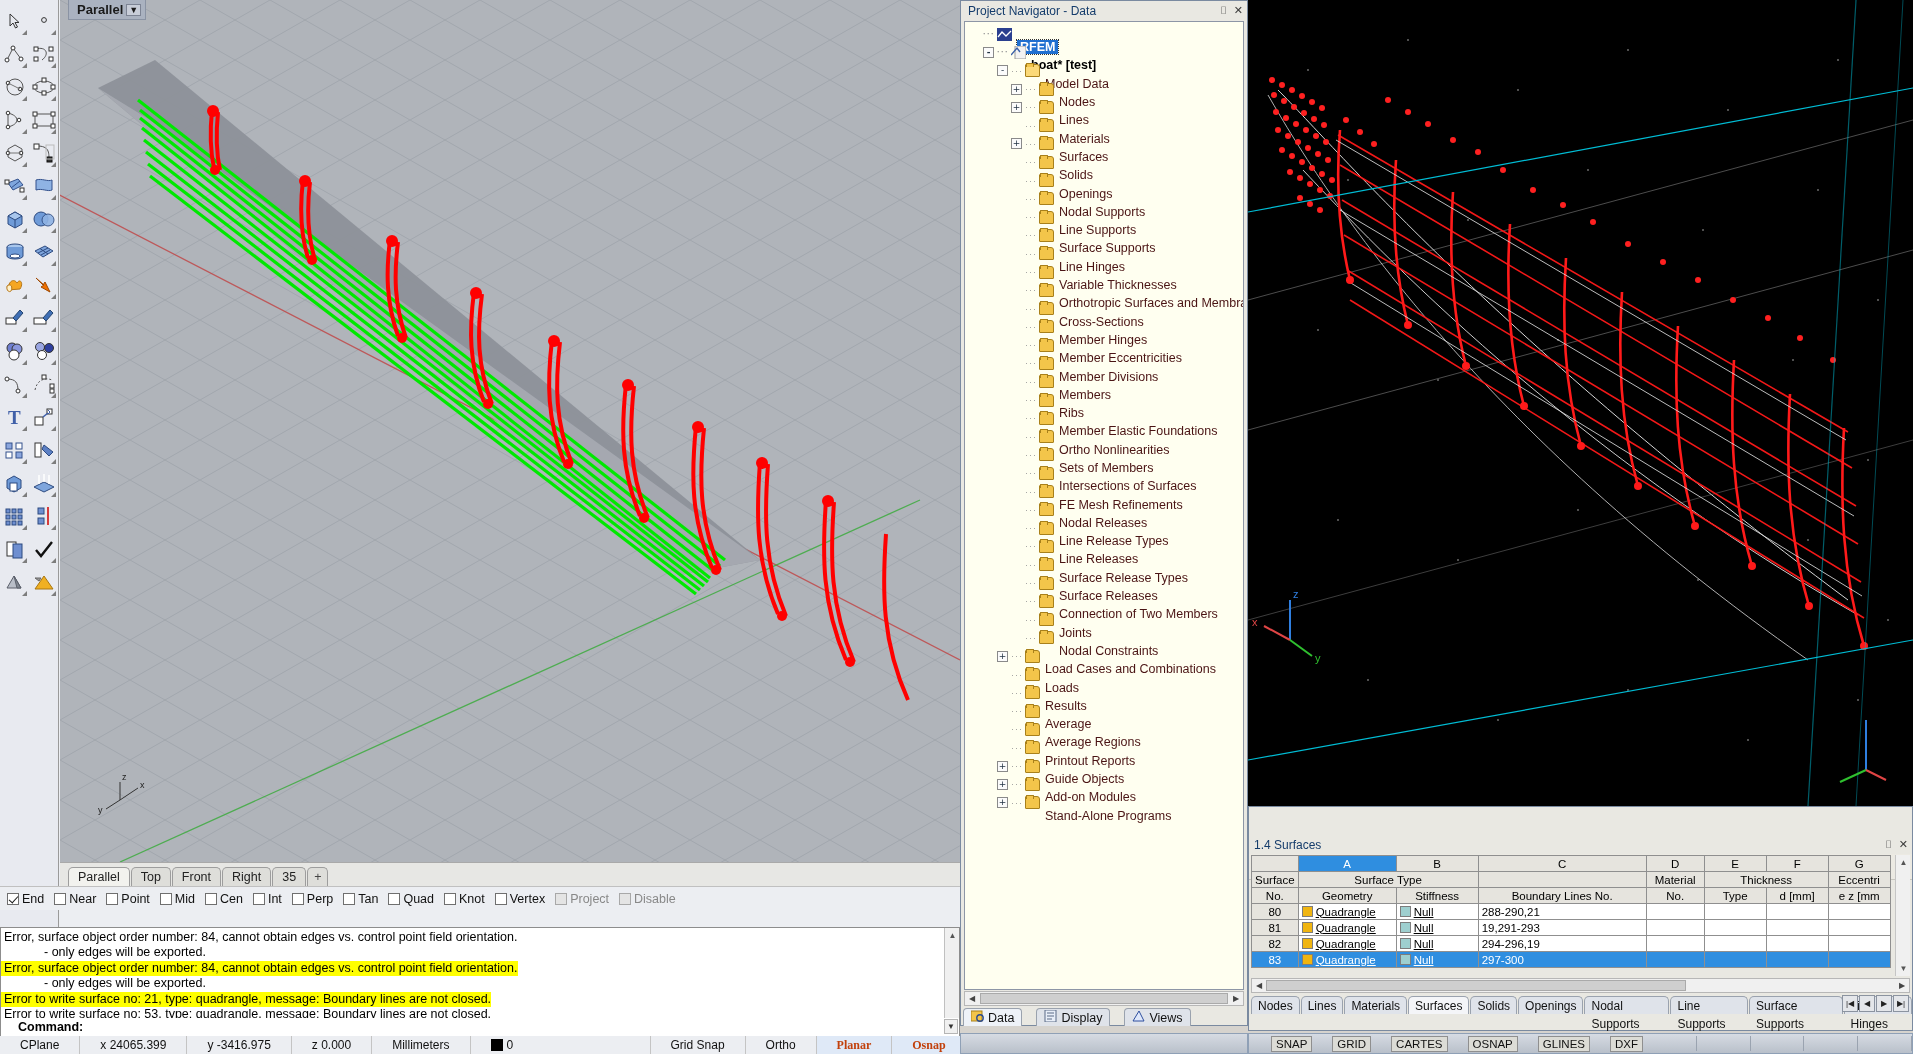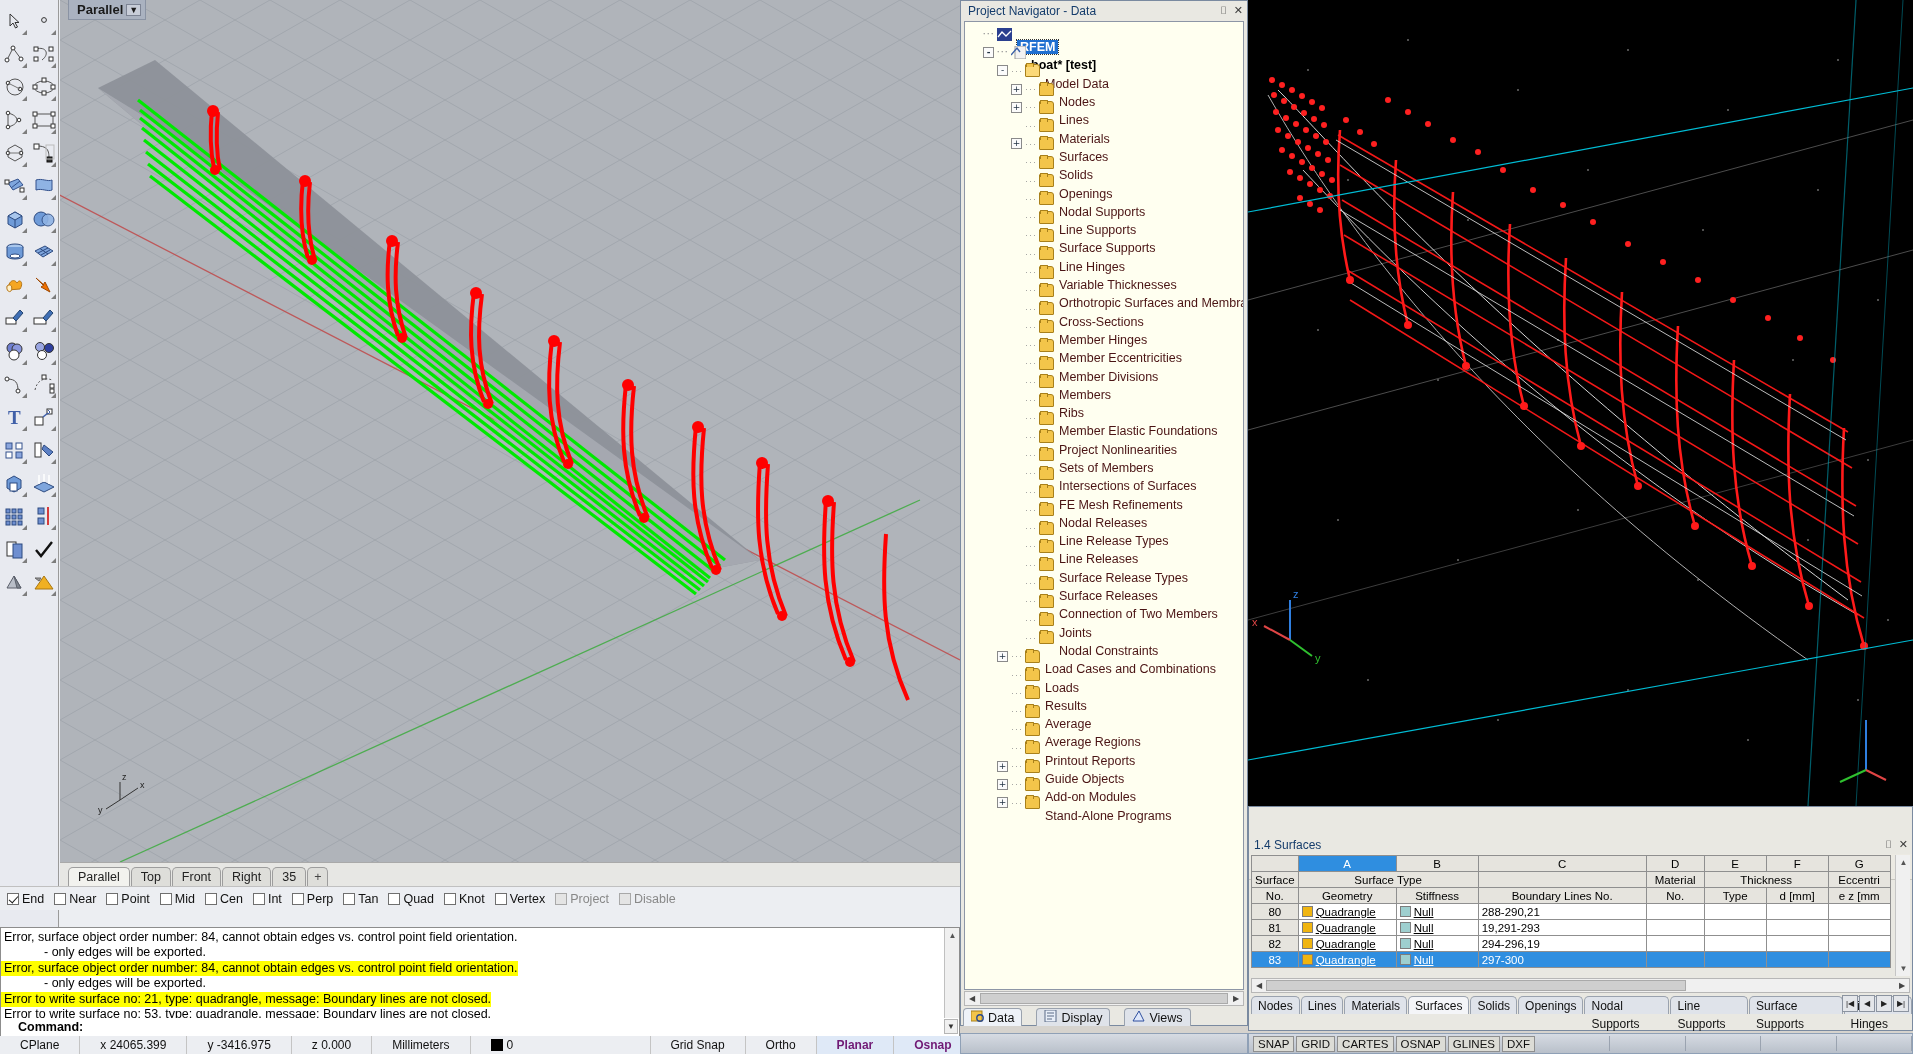--- a/index.html
+++ b/index.html
@@ -104,21 +104,21 @@
   }
   #cmd-prompt .dd { position:absolute; right:1px; top:1px; width:14px; height:15px;
     background:#f0f0f0; border:1px solid #b5b5b5; font-size:8px; text-align:center; line-height:14px; color:#333;}
 
   
   #rhino-status {
     position:absolute; left:0; top:1036px; width:960px; height:18px;
     background:#eceef2; display:flex; align-items:center; font-size:12px; color:#111;
   }
   .st-cell { padding:0 20px; height:18px; line-height:18px; border-right:1px solid #c4c4c4; white-space:nowrap; }
-  .st-cell.acc { color:#701a75; font-weight:bold; background:#dfe9f7; }
+  .st-cell.acc { color:#c2410c; font-weight:bold; background:#dfe9f7;font-family:Liberation Serif, serif; }
   .st-swatch { width:12px; height:12px; background:#000; display:inline-block; vertical-align:-2px; margin-right:4px; }
 
   
   
   #navigator {
     position:absolute; left:960px; top:0; width:288px; height:1026px;
     background:#e9e8e2; border:1px solid #7a8aa0;
   }
   #nav-title {
     height:19px; display:flex; align-items:center; justify-content:space-between;
@@ -225,21 +225,21 @@
   }
   .tbl-tab.active { background:#f4f5f8; }
   #tbl-navbtns { position:absolute; right:3px; top:188px; display:flex; gap:1px; }
   .navbtn { width:16px; height:17px; border:1px solid #8b93a0; background:#e4e6ea;
     font-size:8px; display:flex; align-items:center; justify-content:center; color:#222; }
 
   
   #rfem-status {
     position:absolute; left:1248px; top:1033px; width:665px; height:21px;
     background:linear-gradient(#d6dbe3,#b9c0ca);
-    border:1px solid #8fa0b6; display:flex; align-items:center; gap:2px; padding-left:2px;
+    border:1px solid #8fa0b6; display:flex; align-items:center; gap:20px; padding-left:2px;
   }
   .rs-btn { height:16px; line-height:15px; padding:0 4px; font-size:11.5px;
     border:1px solid #8f8f8f; background:#dcdcd6; color:#111; }
   .rs-fill { flex:1; }
 
   
   #rfem-status-left {
     position:absolute; left:960px; top:1033px; width:288px; height:21px;
     background:linear-gradient(#d6dbe3,#b9c0ca); border:1px solid #8fa0b6;
   }
@@ -884,21 +884,21 @@
         <div class="tnode" style="padding-left: 42px;">
           <span class="exp none"></span>
           <span class="dots">···</span>
           <span class="fic folder"></span>
           <span class="lbl">Member Elastic Foundations</span>
         </div>
         <div class="tnode" style="padding-left: 42px;">
           <span class="exp none"></span>
           <span class="dots">···</span>
           <span class="fic folder"></span>
-          <span class="lbl">Project Nonlinearities</span>
+          <span class="lbl">Ortho Nonlinearities</span>
         </div>
         <div class="tnode" style="padding-left: 42px;">
           <span class="exp none"></span>
           <span class="dots">···</span>
           <span class="fic folder"></span>
           <span class="lbl">Sets of Members</span>
         </div>
         <div class="tnode" style="padding-left: 42px;">
           <span class="exp none"></span>
           <span class="dots">···</span>

